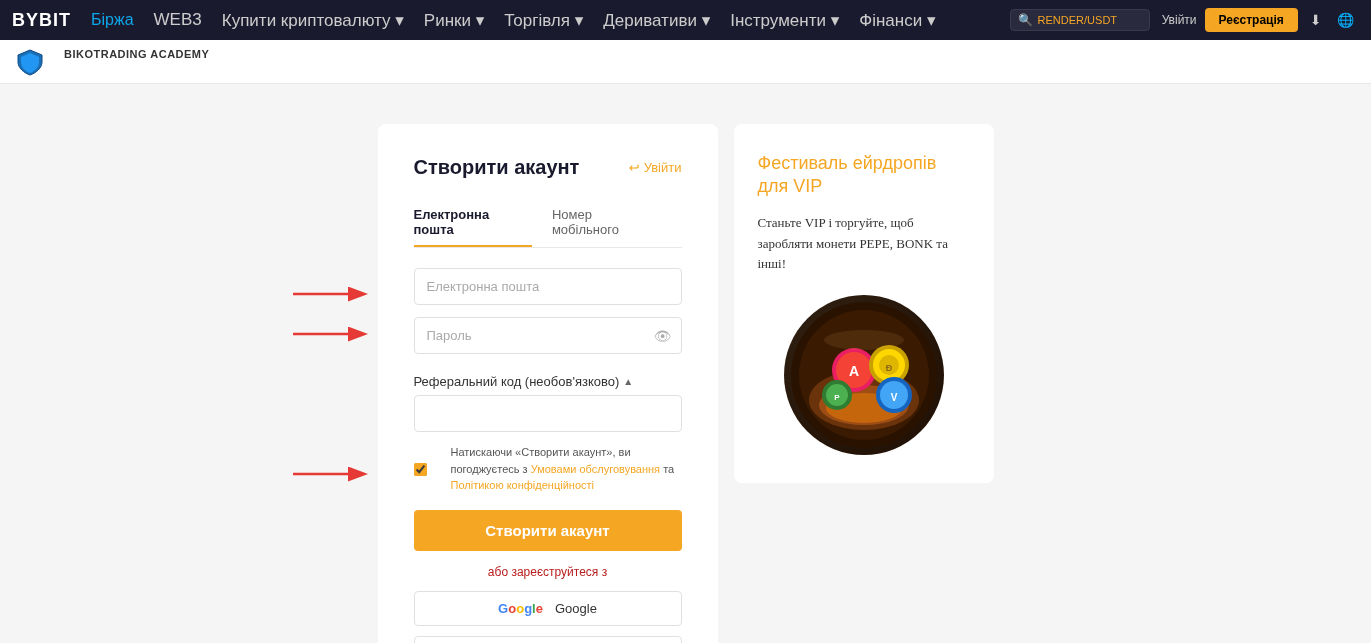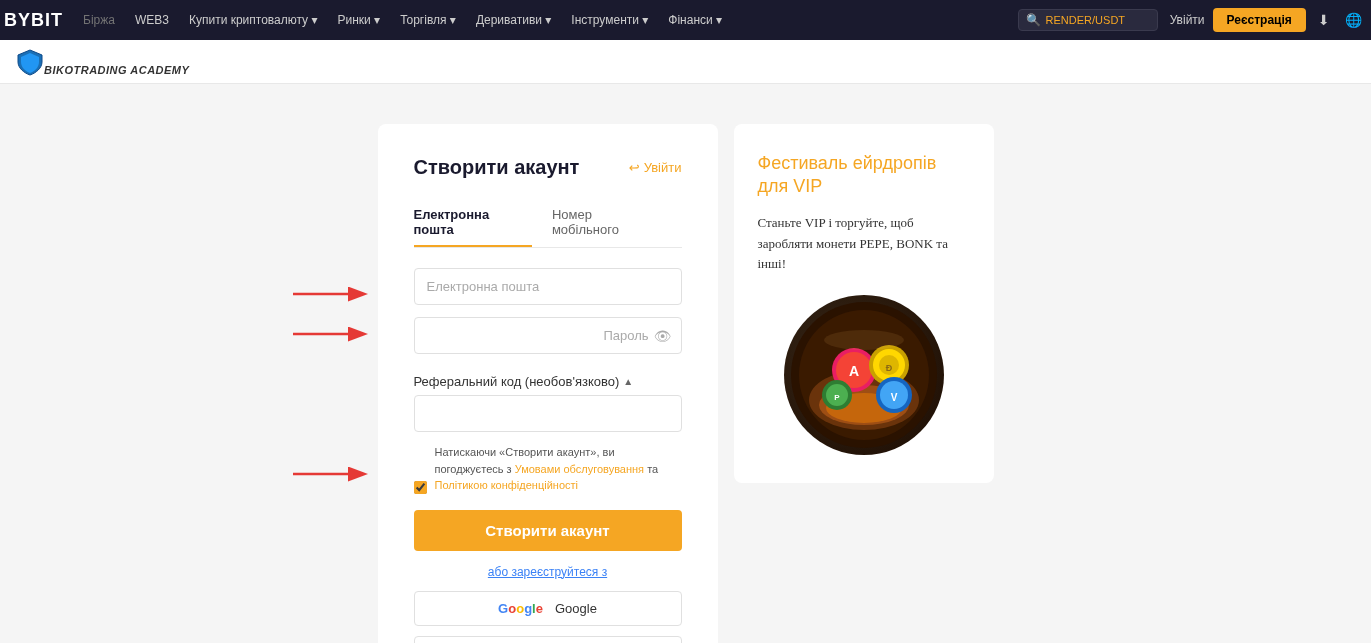--- a/index.html
+++ b/index.html
@@ -9,40 +9,40 @@
       min-height: 643px;
       font-size: 13px;
     }
 
     
     .topnav {
       background: #1a1a2e;
       height: 40px;
       display: flex;
       align-items: center;
-      padding: 0 4px;
+      padding: 0 12px;
       gap: 4px;
     }
     .topnav-brand {
       color: #fff;
       font-weight: 900;
       font-size: 18px;
       letter-spacing: 1px;
       margin-right: 8px;
     }
     .topnav-link {
       color: #ccc;
-      font-size: 12px;
+      font-size: 17px;
       padding: 0 8px;
       cursor: pointer;
       white-space: nowrap;
     }
     .topnav-active {
-      color: #737373;
-      font-size: 12px;
+      color: #0ea5e9;
+      font-size: 16px;
       padding: 0 8px;
     }
     .topnav-divider { flex: 1; }
     .topnav-search {
       background: #2a2a3e;
       border: 1px solid #3a3a4e;
       border-radius: 4px;
       color: #ccc;
       font-size: 12px;
       padding: 3px 8px;
@@ -86,23 +86,22 @@
     .subnav {
       background: #fff;
       height: 44px;
       display: flex;
       align-items: center;
       padding: 0 16px;
       border-bottom: 1px solid #e8e8e8;
     }
     .subnav-logo {
       display: flex;
-      align-items: flex-end;
-      gap: 0;
-      font-style: italic;
+      align-items: flex-start;
+      gap: 20px;
     }
     .logo-shield {
       width: 28px;
       height: 28px;
     }
     .subnav-title {
       font-size: 11px;
       font-weight: 700;
       color: #333;
       letter-spacing: 0.5px;
@@ -176,21 +175,20 @@
       color: #333;
       background: #fff;
       outline: none;
     }
     .form-input::placeholder { color: #aaa; }
     .password-wrapper {
       position: relative;
     }
     .password-wrapper .form-input {
       padding-right: 32px;
-      text-align: right;
     }
     .eye-icon {
       position: absolute;
       right: 10px;
       top: 50%;
       transform: translateY(-50%);
       color: #aaa;
       cursor: pointer;
       font-size: 14px;
     }
@@ -203,22 +201,22 @@
       gap: 4px;
       font-size: 13px;
       color: #333;
       margin-bottom: 6px;
       cursor: pointer;
       margin-top: 20px;
     }
     .referral-arrow { font-size: 10px; color: #666; }
     .terms-row {
       display: flex;
-      align-items: flex-end;
-      gap: 8px;
+      align-items: center;
+      gap: 24px;
       margin-bottom: 16px;
       font-size: 11px;
       color: #555;
       line-height: 1.5;
     }
     .terms-row input[type="checkbox"] {
       margin-top: 2px;
       accent-color: #f5a623;
     }
     .terms-link { color: #f5a623; text-decoration: none; }
@@ -229,24 +227,23 @@
       color: #fff;
       font-size: 15px;
       font-weight: 700;
       padding: 12px;
       border-radius: 4px;
       cursor: pointer;
       margin-bottom: 14px;
     }
     .or-divider {
       text-align: center;
-      color: #3b82f6;
+      color: #b91c1c;
       font-size: 12px;
       margin-bottom: 12px;
-      text-decoration: underline;
     }
     .social-buttons {
       display: flex;
       gap: 10px;
       flex-direction: column;
     }
     .btn-social {
       flex: 1;
       background: #fff;
       border: 1px solid #e0e0e0;

